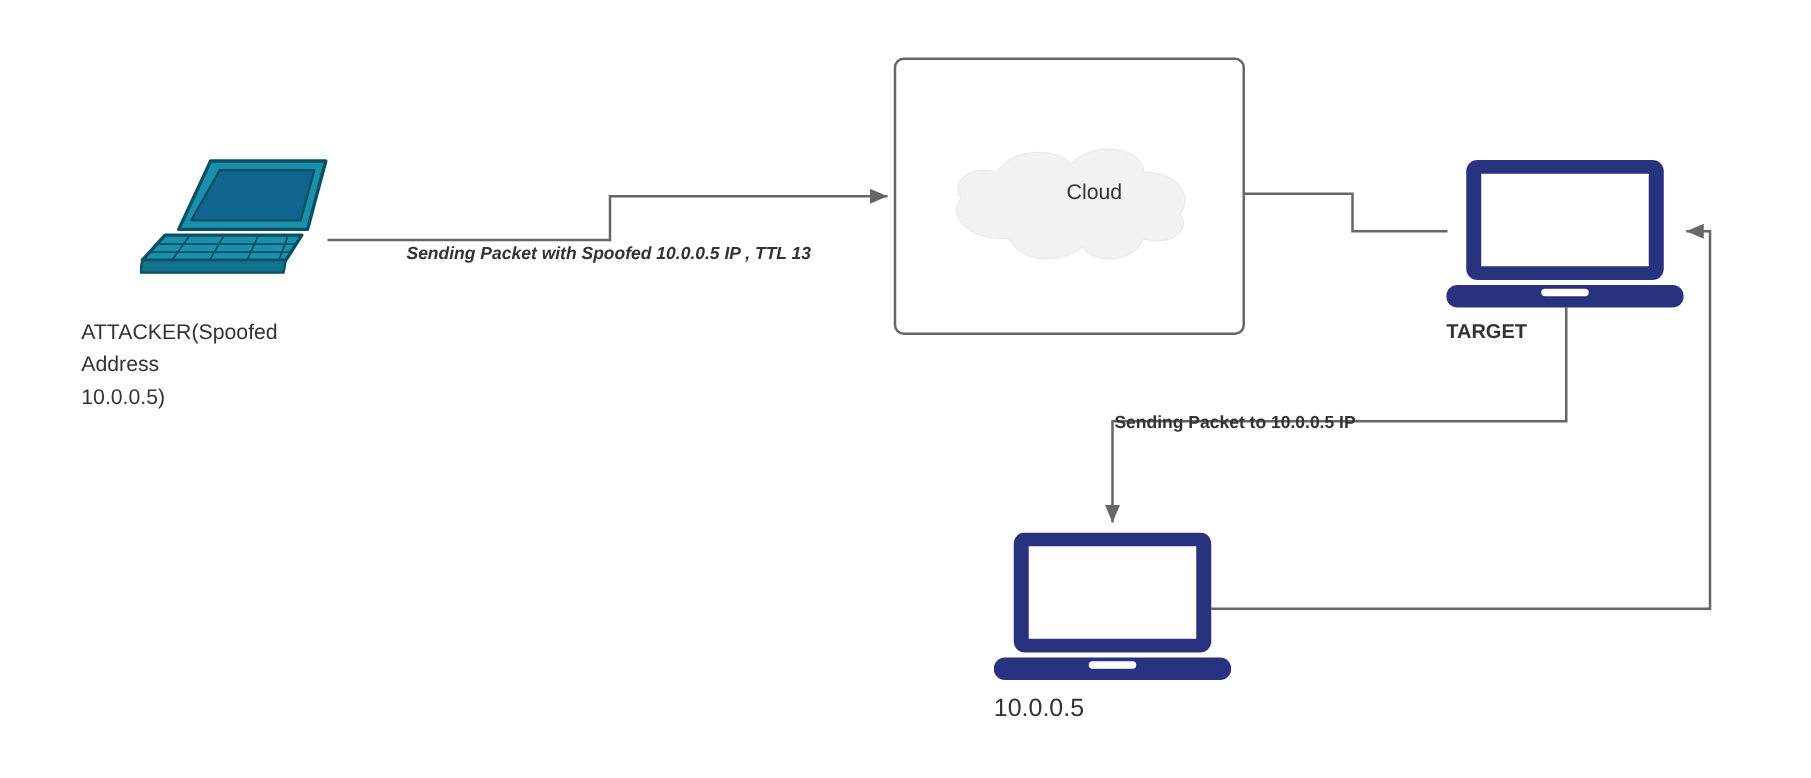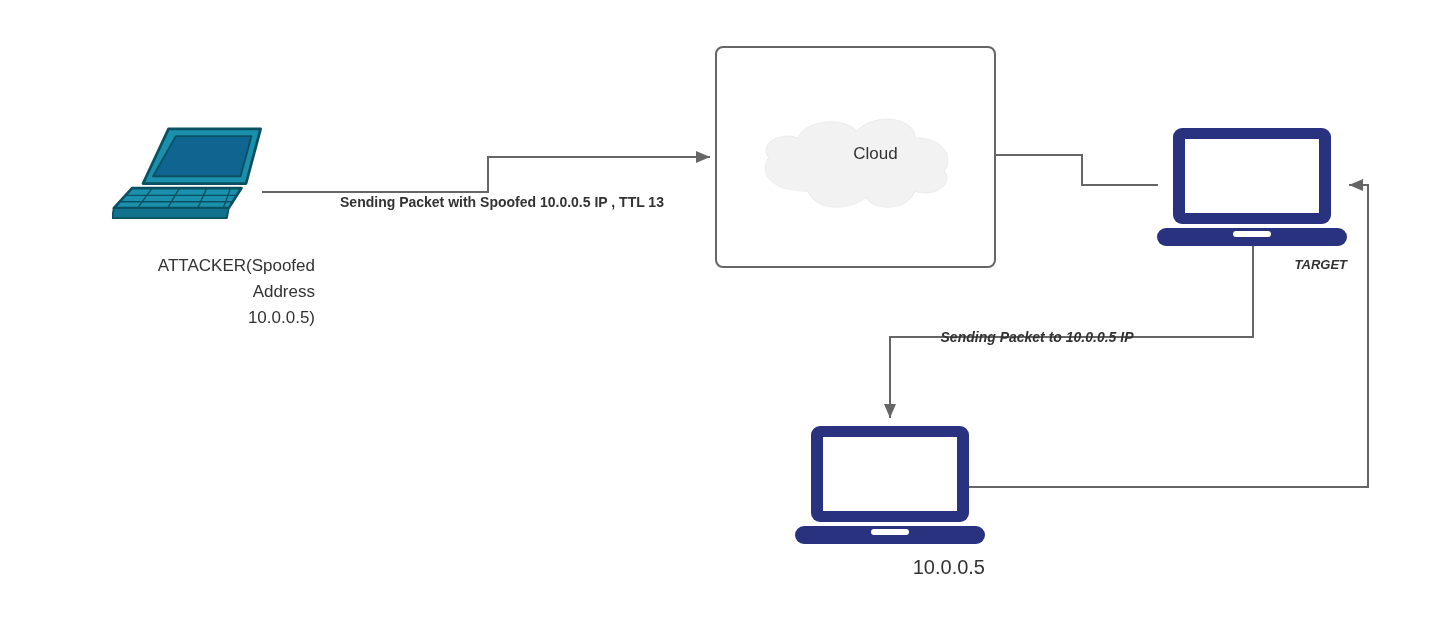--- a/index.html
+++ b/index.html
@@ -19,30 +19,30 @@
     position: absolute;
     font-size: 14px;
     font-weight: bold;
     color: #333333;
     text-align: center;
     line-height: 16px;
   }
   .node-label {
     position: absolute;
     color: #333333;
-    text-align: right;
+    text-align: left;
   }
   .attacker-label {
     left: 65px; top: 253px; width: 250px;
     font-size: 17px; line-height: 26px;
     white-space: pre-line;
   }
   .target-label {
     left: 1157px; top: 257px; width: 190px;
-    font-size: 13px; font-weight: bold; font-style: italic;
+    font-size: 16px; font-weight: bold; 
   }
   .realhost-label {
     left: 795px; top: 556px; width: 190px;
     font-size: 20px;
   }
   .cloud-box {
     left: 715px; top: 46px; width: 281px; height: 222px;
     background: #ffffff;
     border: 2px solid #666666;
     border-radius: 8px;
@@ -115,18 +115,18 @@
   </svg>
 
   <div class="node-label target-label">TARGET</div>
 
   <svg class="abs" style="left:795px; top:426px;" width="190" height="120" viewBox="0 0 190 120">
     <use href="#laptop-navy"></use>
   </svg>
 
   <div class="node-label realhost-label">10.0.0.5</div>
 
-  <div class="edge-label" style="left:292px; top:194px; width:420px;">Sending Packet with Spoofed 10.0.0.5 IP , TTL 13</div>
+  <div class="edge-label" style="left:277px; top:194px; width:420px;font-style:italic;">Sending Packet with Spoofed 10.0.0.5 IP , TTL 13</div>
 
-  <div class="edge-label" style="left:912px; top:329px; width:250px;font-style:italic;">Sending Packet to 10.0.0.5 IP</div>
+  <div class="edge-label" style="left:863px; top:329px; width:250px;">Sending Packet to 10.0.0.5 IP</div>
 
 
 </div>
 
 </body></html>

